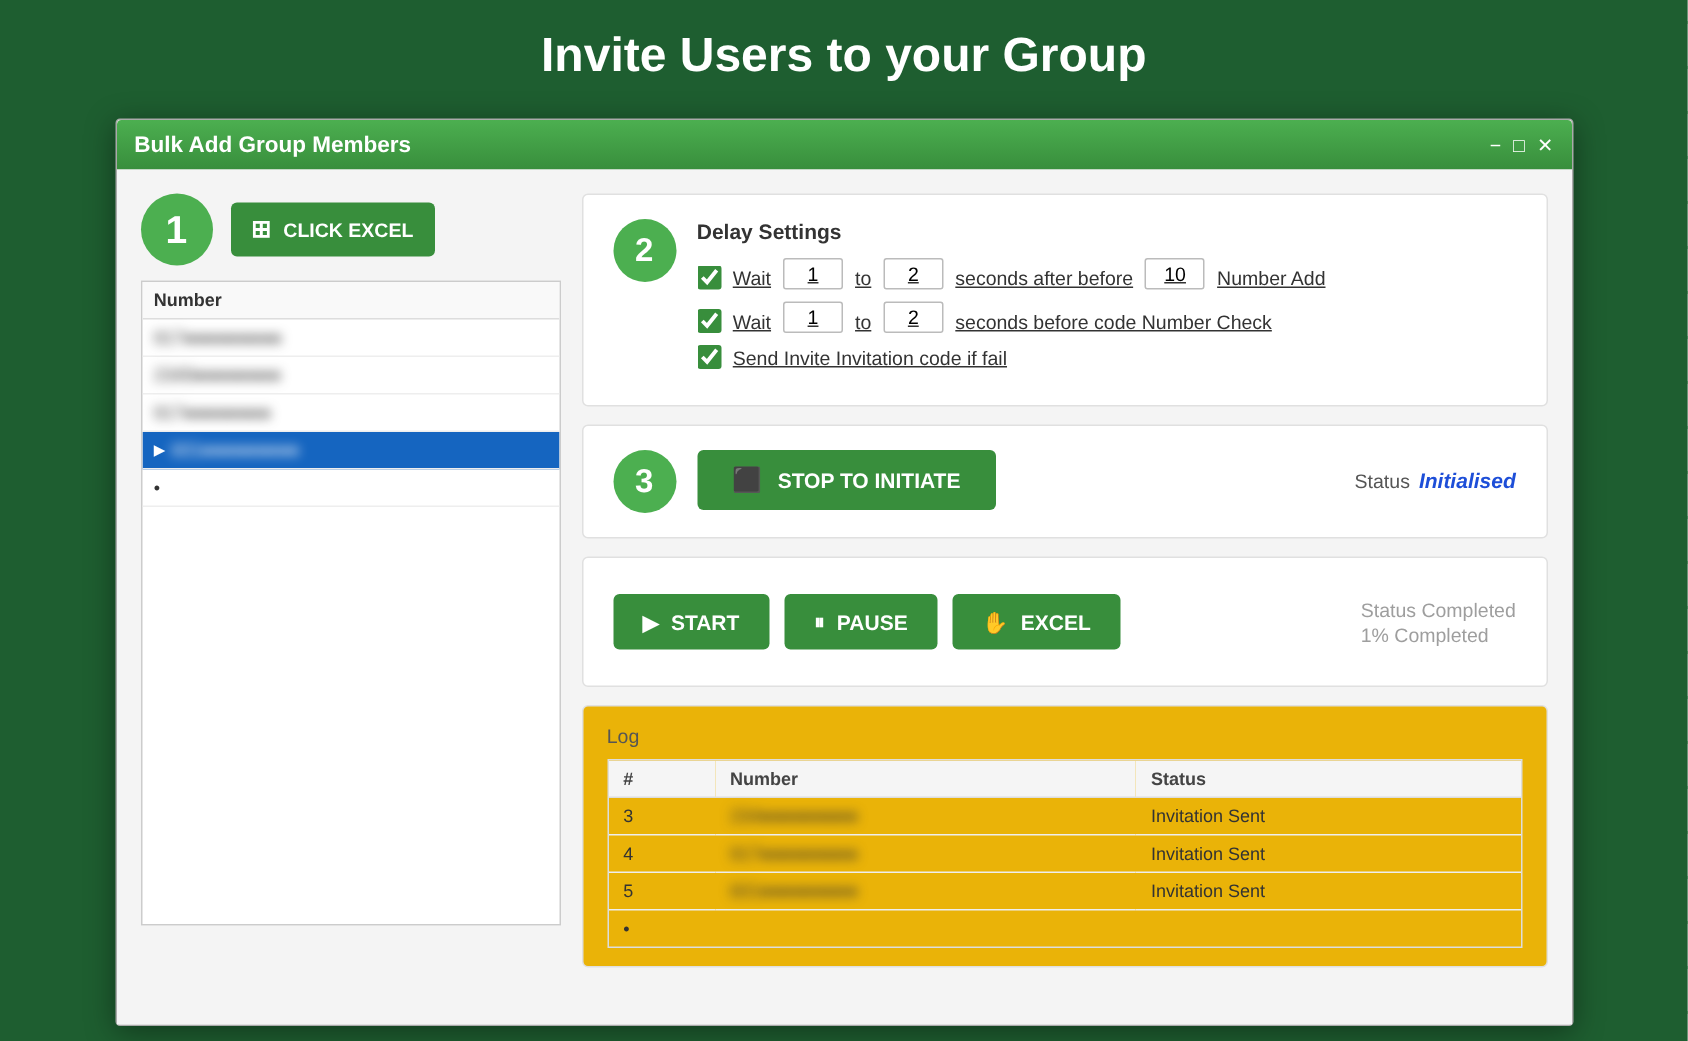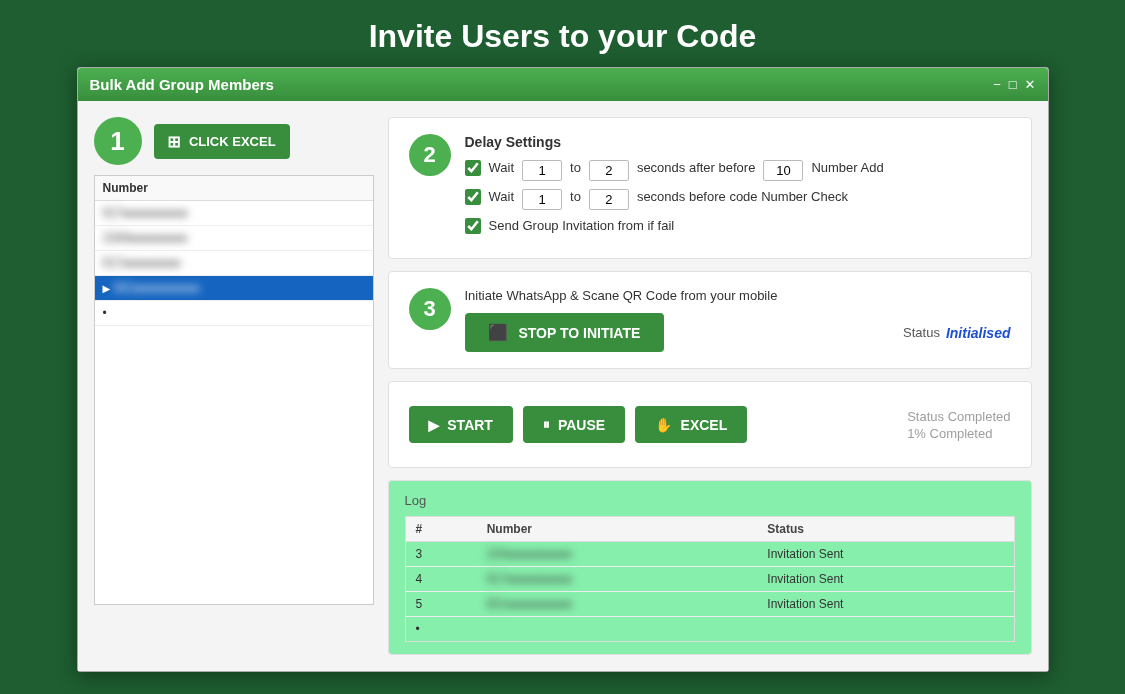--- a/index.html
+++ b/index.html
@@ -28,21 +28,21 @@
       font-size: 32px;
       font-weight: 800;
       padding: 18px 0 12px;
       position: relative;
       z-index: 1;
     }
 
     .window {
       position: relative;
       z-index: 1;
-      margin: 0 auto;
+      margin: 12px auto;
       width: 972px;
       background: #f0f0f0;
       border: 1px solid #aaa;
       border-radius: 3px;
       box-shadow: 0 4px 20px rgba(0,0,0,0.4);
     }
 
     .titlebar {
       background: linear-gradient(to bottom, #4caf50, #388e3c);
       padding: 8px 12px;
@@ -180,25 +180,26 @@
 
     .section-title {
       font-size: 14px;
       font-weight: 600;
       color: #333;
       margin-bottom: 10px;
     }
 
     .delay-row {
       display: flex;
-      align-items: flex-start;
+      align-items: flex-end;
       gap: 8px;
       margin-bottom: 8px;
       font-size: 13px;
       color: #333;
+      text-decoration: underline;
     }
 
     .delay-row input[type="text"] {
       width: 40px;
       border: 1px solid #bbb;
       padding: 2px 5px;
       text-align: center;
       font-size: 13px;
       border-radius: 2px;
     }
@@ -291,21 +292,21 @@
 
     .progress-block {
       font-size: 13px;
     }
 
     .progress-status { color: #9e9e9e; }
     .progress-pct { color: #9e9e9e; font-size: 13px; margin-top: 2px; }
 
     
     .log-card {
-      background: #86efac;
+      background: #eab308;
       border: 1px solid #e0e0e0;
       border-radius: 4px;
       padding: 12px 16px;
     }
 
     .log-title {
       font-size: 13px;
       color: #555;
       margin-bottom: 8px;
     }
@@ -343,21 +344,21 @@
     .blurred {
       filter: blur(4px);
       user-select: none;
     }
   </style>
 </head>
 <body>
 
 <div class="bg-pattern"></div>
 
-<h1 class="page-title">Invite Users to your Code</h1>
+<h1 class="page-title">Invite Users to your Group</h1>
 
 <div class="window">
 
   <div class="titlebar">
     <span class="titlebar-title">Bulk Add Group Members</span>
     <div class="titlebar-controls">
       <span class="titlebar-btn">−</span>
       <span class="titlebar-btn">□</span>
       <span class="titlebar-btn">✕</span>
     </div>
@@ -428,31 +429,30 @@
               <input type="checkbox" checked="" style="">
               <span>Wait</span>
               <input type="text" value="1" style="">
               <span>to</span>
               <input type="text" value="2" style="">
               <span>seconds before code Number Check</span>
             </div>
 
             <div class="delay-row">
               <input type="checkbox" checked="" style="">
-              <span>Send Group Invitation from if fail</span>
+              <span>Send Invite Invitation code if fail</span>
             </div>
           </div>
         </div>
       </div>
 
       <div class="section-card">
         <div class="section-header">
           <div class="step-circle" style="width:42px;height:42px;font-size:22px;flex-shrink:0;">3</div>
           <div class="initiate-section" style="flex:1;">
-            <p class="initiate-desc">Initiate WhatsApp &amp; Scane QR Code from your mobile</p>
             <div class="initiate-row">
               <button class="initiate-btn">
                 <span class="btn-icon">⬛</span>
                 <span>STOP TO INITIATE</span>
               </button>
               <div class="status-block">
                 <span>Status</span>
                 <span class="status-value">Initialised</span>
               </div>
             </div>

